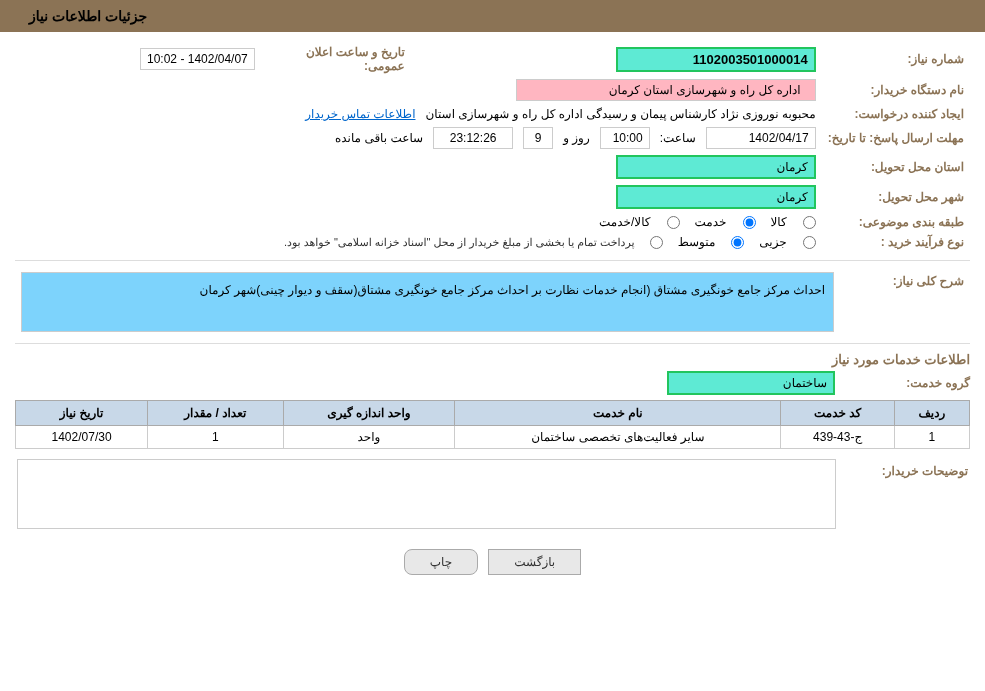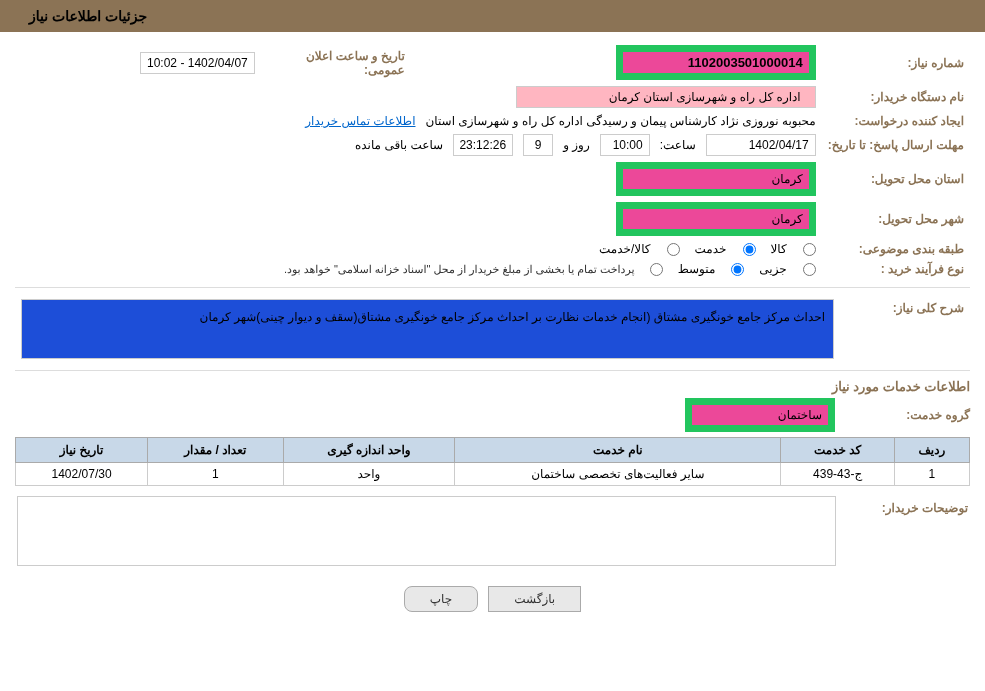--- a/index.html
+++ b/index.html
@@ -36,22 +36,22 @@
       vertical-align: middle;
     }
     .label-cell {
       color: #8B7355;
       font-weight: bold;
       white-space: nowrap;
       text-align: right;
       width: 130px;
     }
     .value-box {
-      border: 7px solid #22c55e;
-      background: #ec4899;
+      border: 2px solid #22c55e;
+      background: #5eead4;
       padding: 3px 6px;
       min-height: 22px;
       display: inline-block;
     }
     .value-box-medium {
       width: 200px;
     }
     .pink-box {
       background: #FFB6C1;
       border: 1px solid #ccc;
@@ -82,21 +82,21 @@
       gap: 16px;
     }
     .section-title {
       color: #8B7355;
       font-weight: bold;
       font-size: 13px;
       margin: 8px 0 4px 0;
     }
     .description-box {
       border: 1px solid #ccc;
-      background: #1d4ed8;
+      background: #7dd3fc;
       padding: 8px;
       min-height: 60px;
       width: 100%;
       font-size: 12px;
       line-height: 1.6;
       text-align: right;
     }
     .services-section {
       margin: 8px 0;
     }
@@ -216,21 +216,21 @@
           <span class="date-field" style="width:110px;">1402/04/17</span>
           &nbsp;
           <span>ساعت:</span>
           &nbsp;
           <span class="date-field" style="width:50px;">10:00</span>
           &nbsp;
           <span>روز و</span>
           &nbsp;
           <span class="date-field" style="width:30px;text-align:center;">9</span>
           &nbsp;
-          <span class="date-field" style="width:60px;text-align:center;">23:12:26</span>
+          <span class="date-field" style="width:80px;text-align:center;">23:12:26</span>
           &nbsp;
           <span>ساعت باقی مانده</span>
         </td>
       </tr>
       <tr>
         <td class="label-cell">استان محل تحویل:</td>
         <td colspan="3">
           <span class="value-box value-box-medium">کرمان</span>
         </td>
       </tr>
@@ -293,21 +293,21 @@
       </tr>
     </tbody>
       </table>
 
     <hr class="divider">
 
     <div class="services-section">
       <div class="section-title">اطلاعات خدمات مورد نیاز</div>
       <div class="row-flex">
         <span class="label-cell" style="color:#8B7355;font-weight:bold;">گروه خدمت:</span>
-        <span class="value-box" style="width:150px;">ساختمان</span>
+        <span class="value-box" style="width:168px;">ساختمان</span>
       </div>
 
       <table class="services-table">
         <thead>
           <tr>
             <th>ردیف</th>
             <th>کد خدمت</th>
             <th>نام خدمت</th>
             <th>واحد اندازه گیری</th>
             <th>تعداد / مقدار</th>

